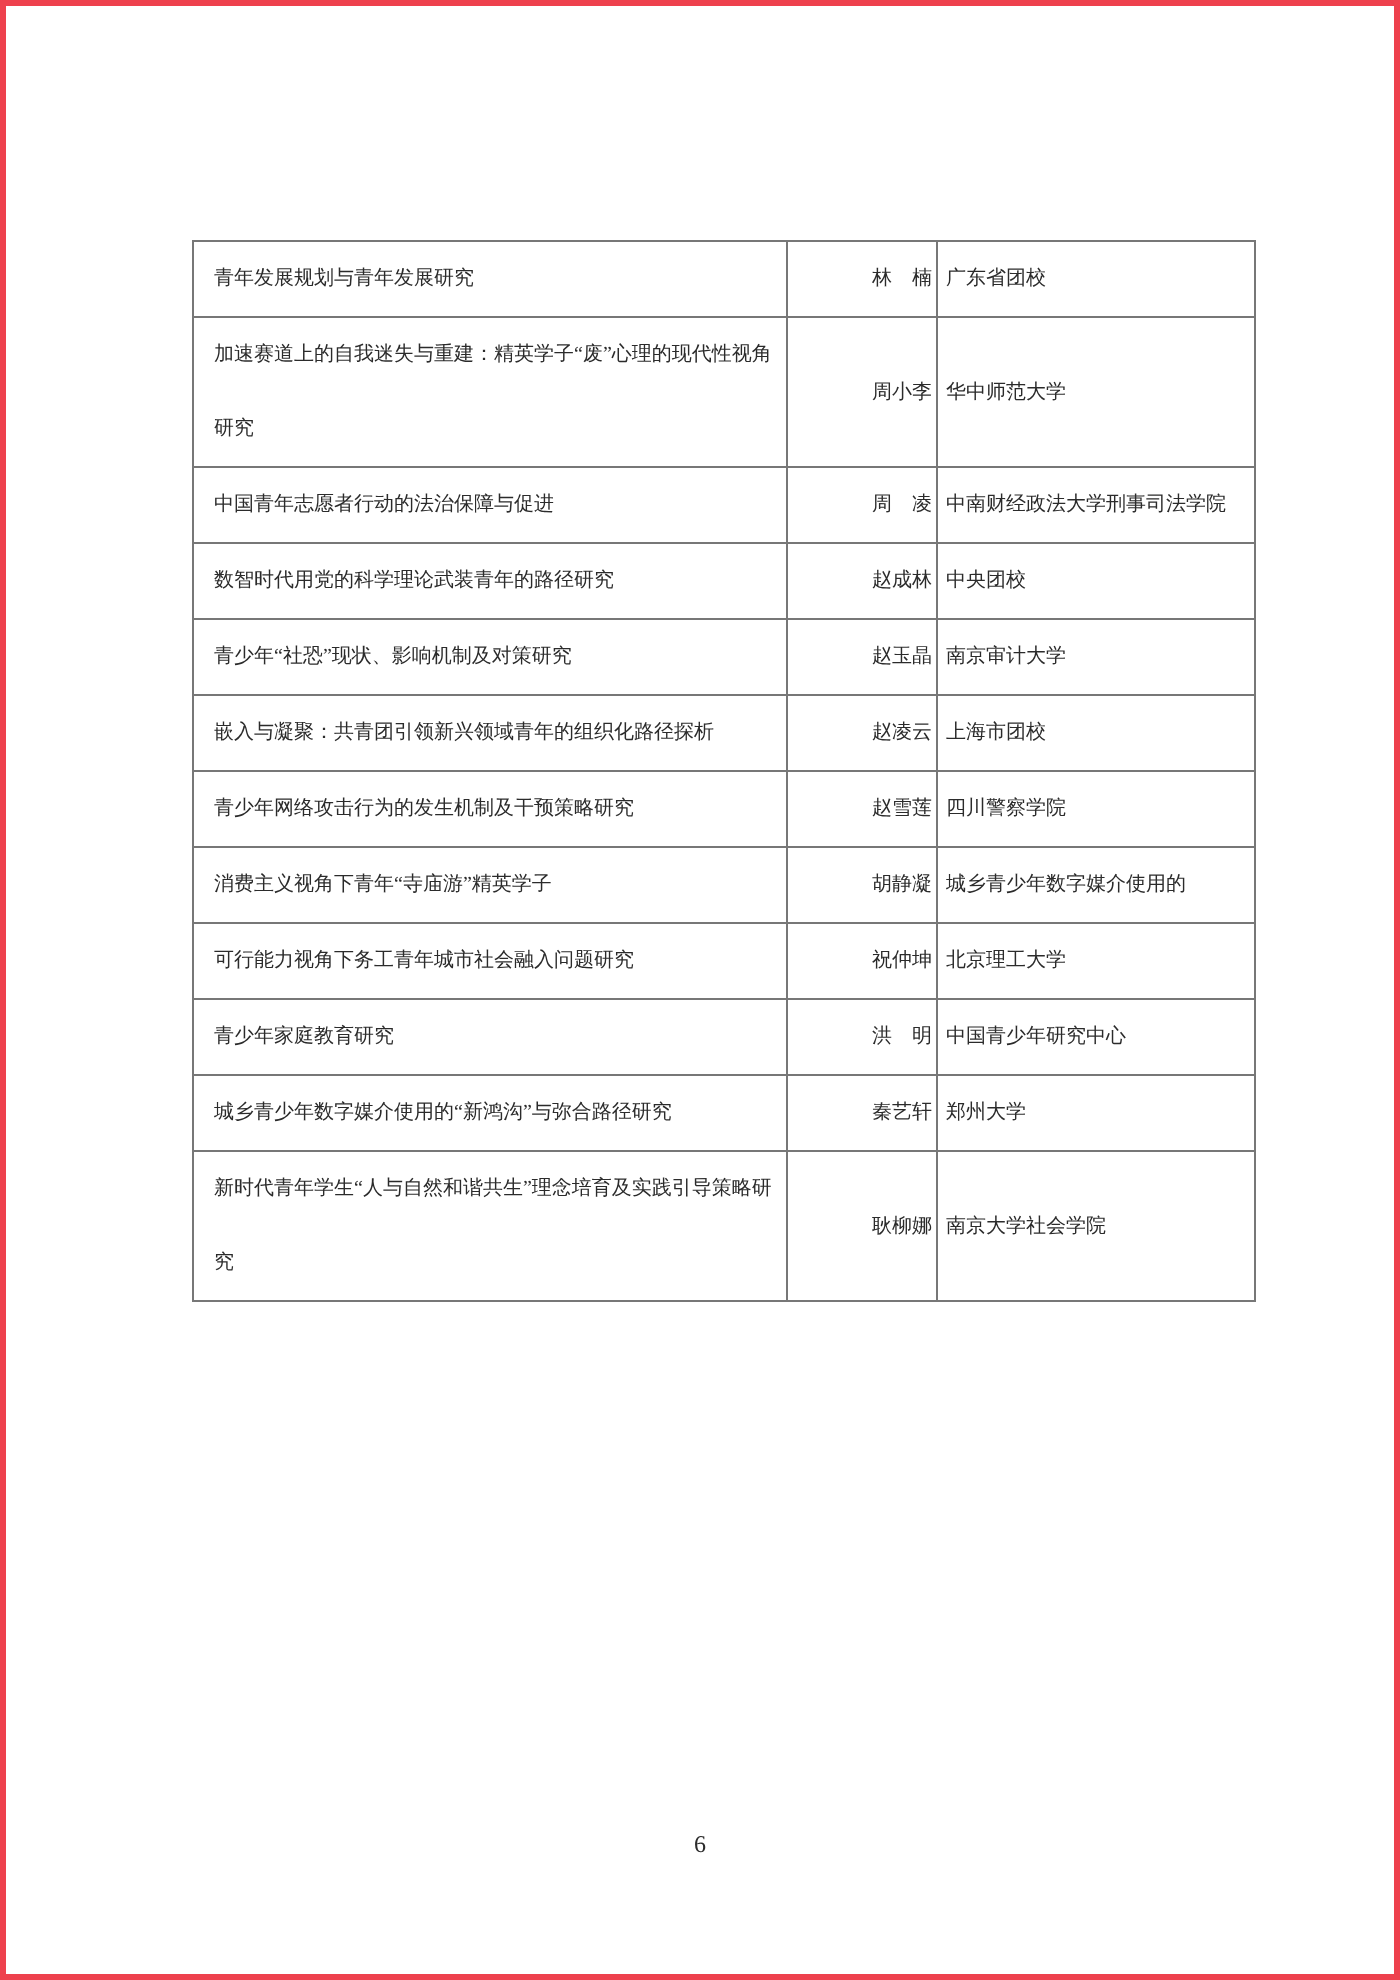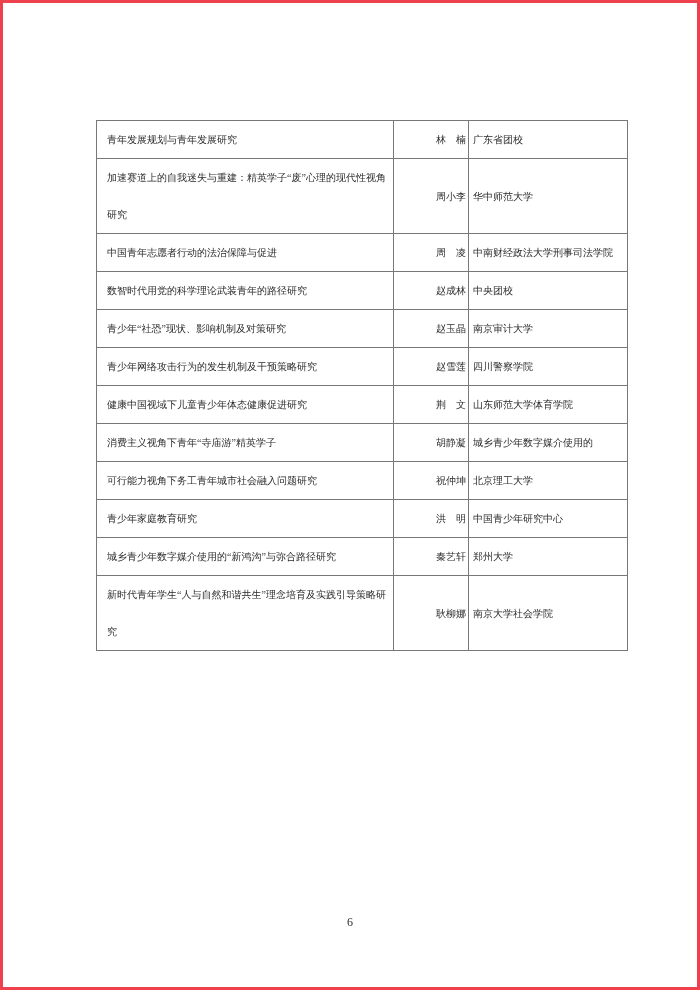--- a/index.html
+++ b/index.html
@@ -95,32 +95,32 @@
           <td class="cell-name">赵成林</td>
           <td class="cell-institution">中央团校</td>
         </tr>
 
         <tr class="row">
           <td class="cell-title">青少年“社恐”现状、影响机制及对策研究</td>
           <td class="cell-name">赵玉晶</td>
           <td class="cell-institution">南京审计大学</td>
         </tr>
 
+        <tr class="row">
+          <td class="cell-title">嵌入与凝聚：共青团引领新兴领域青年的组织化路径探析</td>
+          <td class="cell-name">赵凌云</td>
+          <td class="cell-institution">上海市团校</td>
+        </tr>
 
         <tr class="row">
           <td class="cell-title">青少年网络攻击行为的发生机制及干预策略研究</td>
           <td class="cell-name">赵雪莲</td>
           <td class="cell-institution">四川警察学院</td>
         </tr>
 
-        <tr class="row">
-          <td class="cell-title">健康中国视域下儿童青少年体态健康促进研究</td>
-          <td class="cell-name">荆　文</td>
-          <td class="cell-institution">山东师范大学体育学院</td>
-        </tr>
 
         <tr class="row">
           <td class="cell-title">消费主义视角下青年“寺庙游”精英学子</td>
           <td class="cell-name">胡静凝</td>
           <td class="cell-institution">城乡青少年数字媒介使用的</td>
         </tr>
 
 
         <tr class="row">
           <td class="cell-title">可行能力视角下务工青年城市社会融入问题研究</td>

